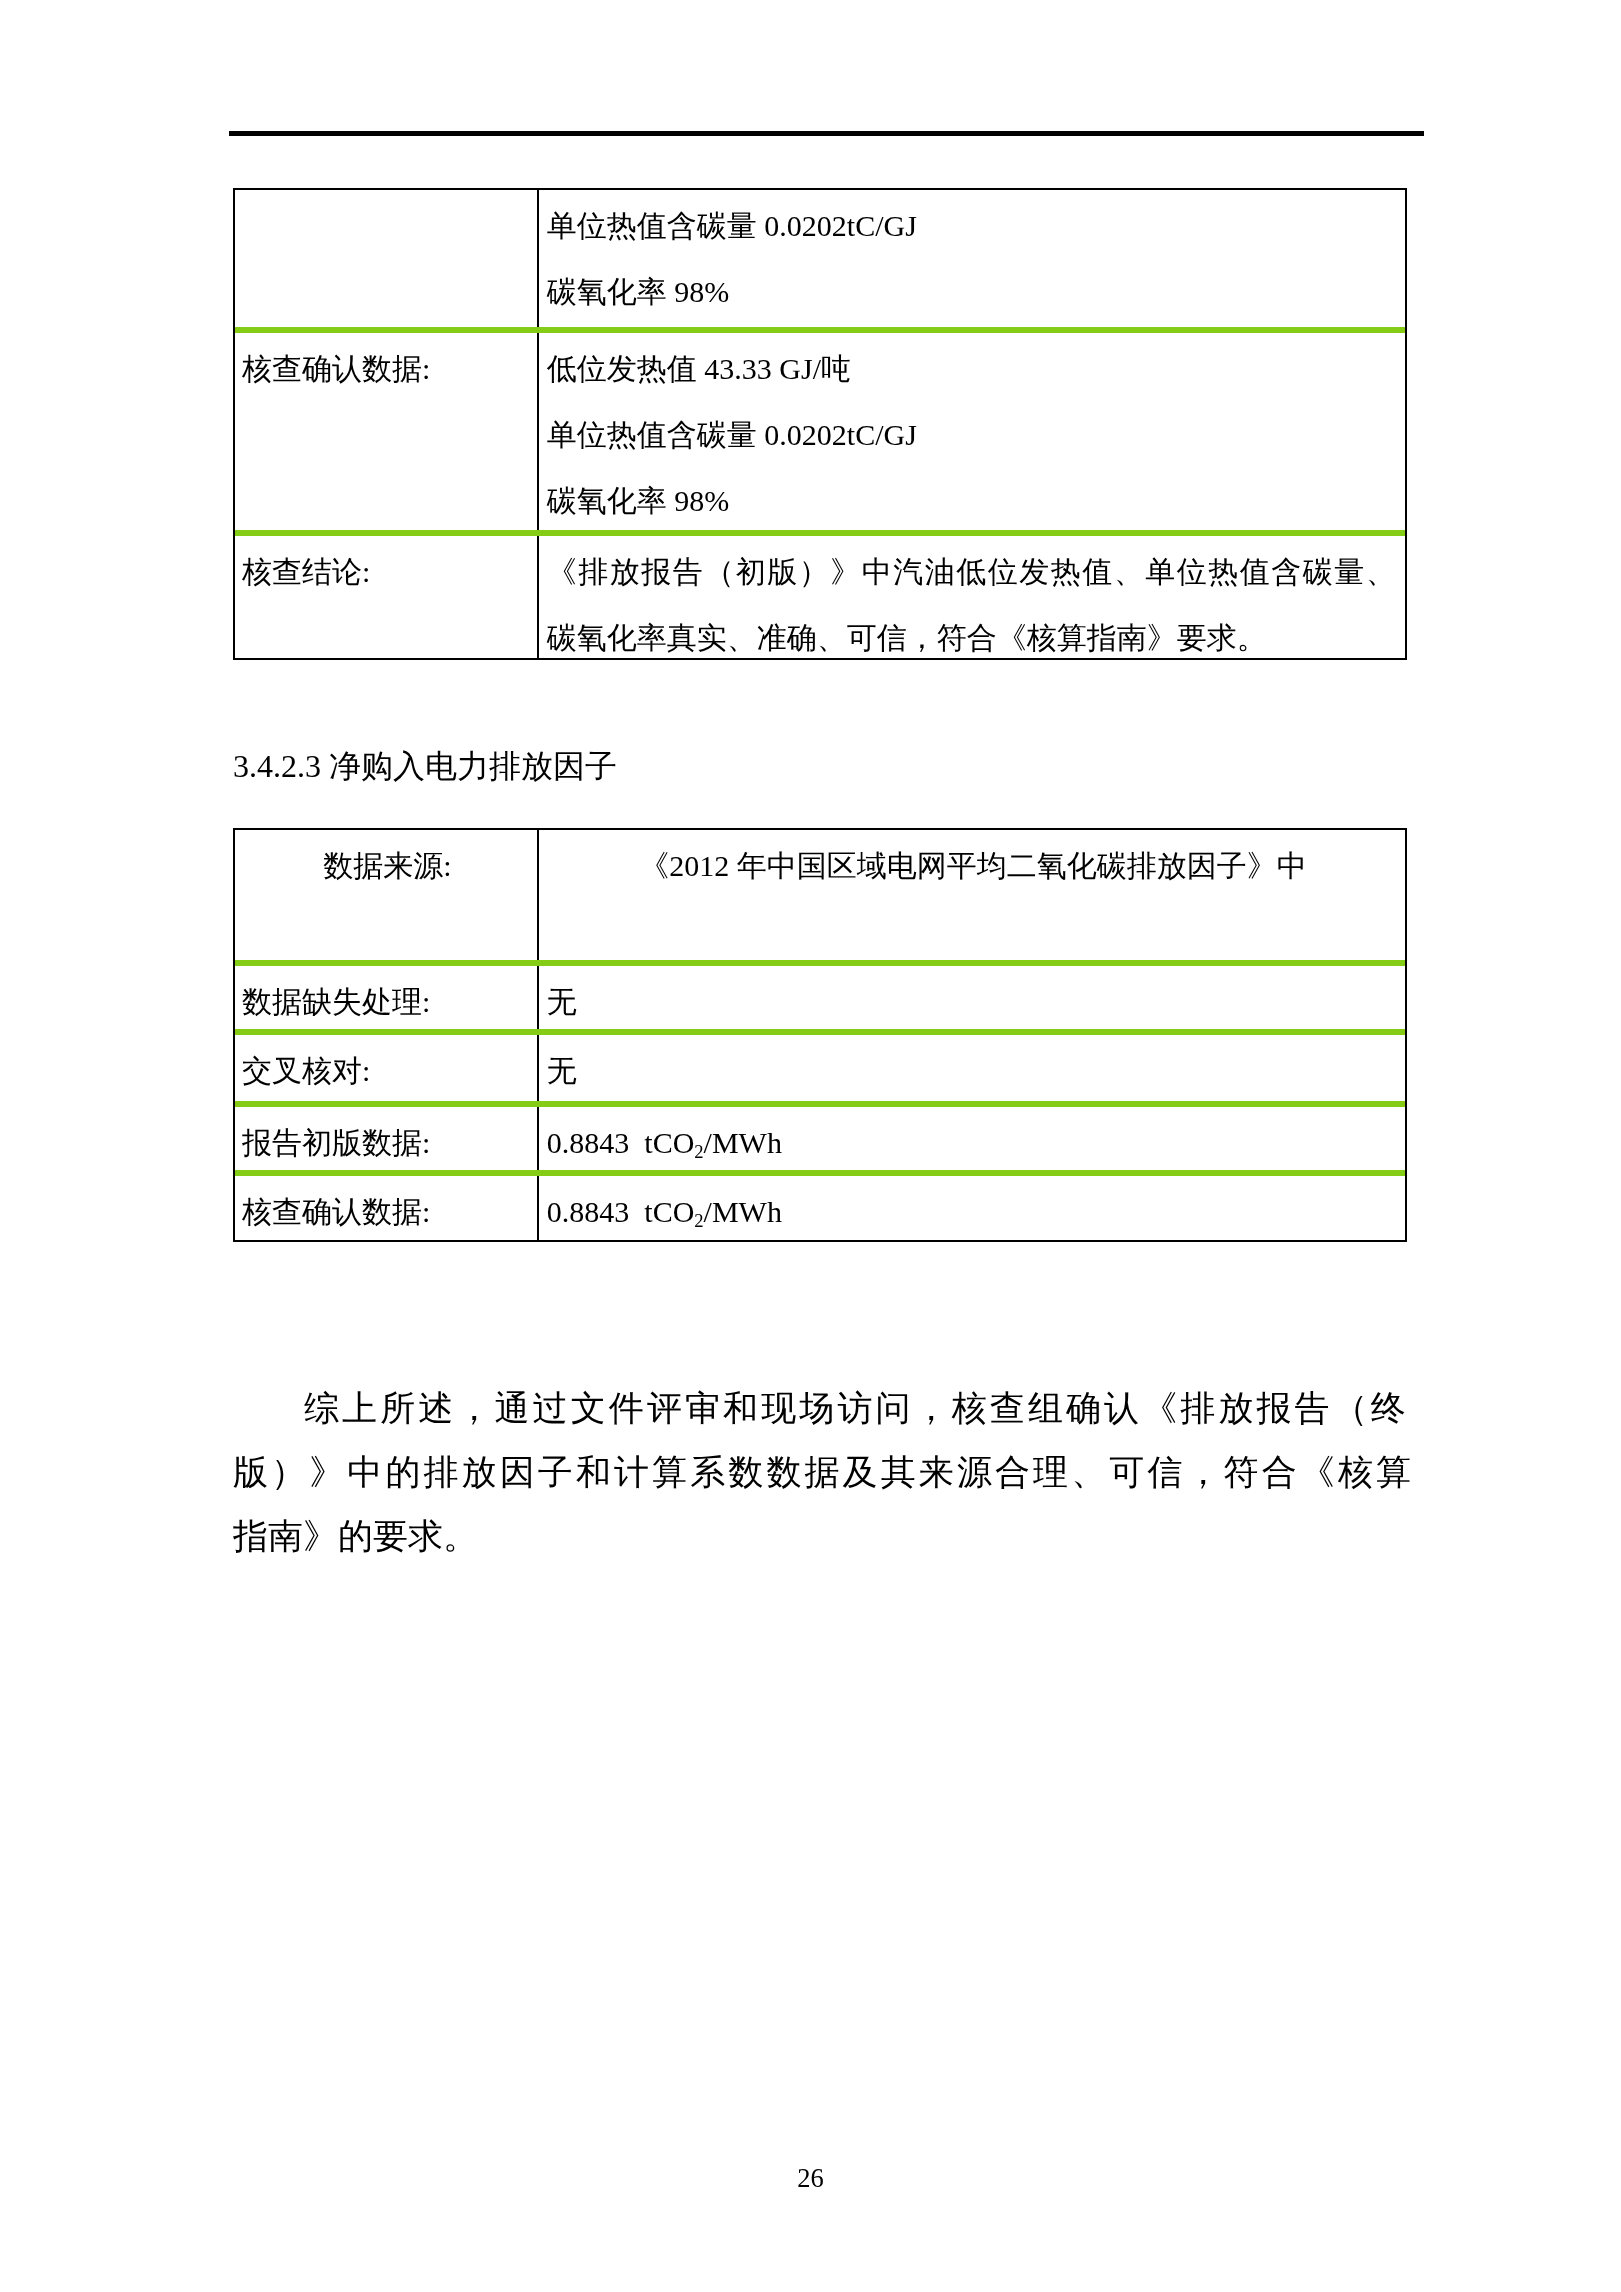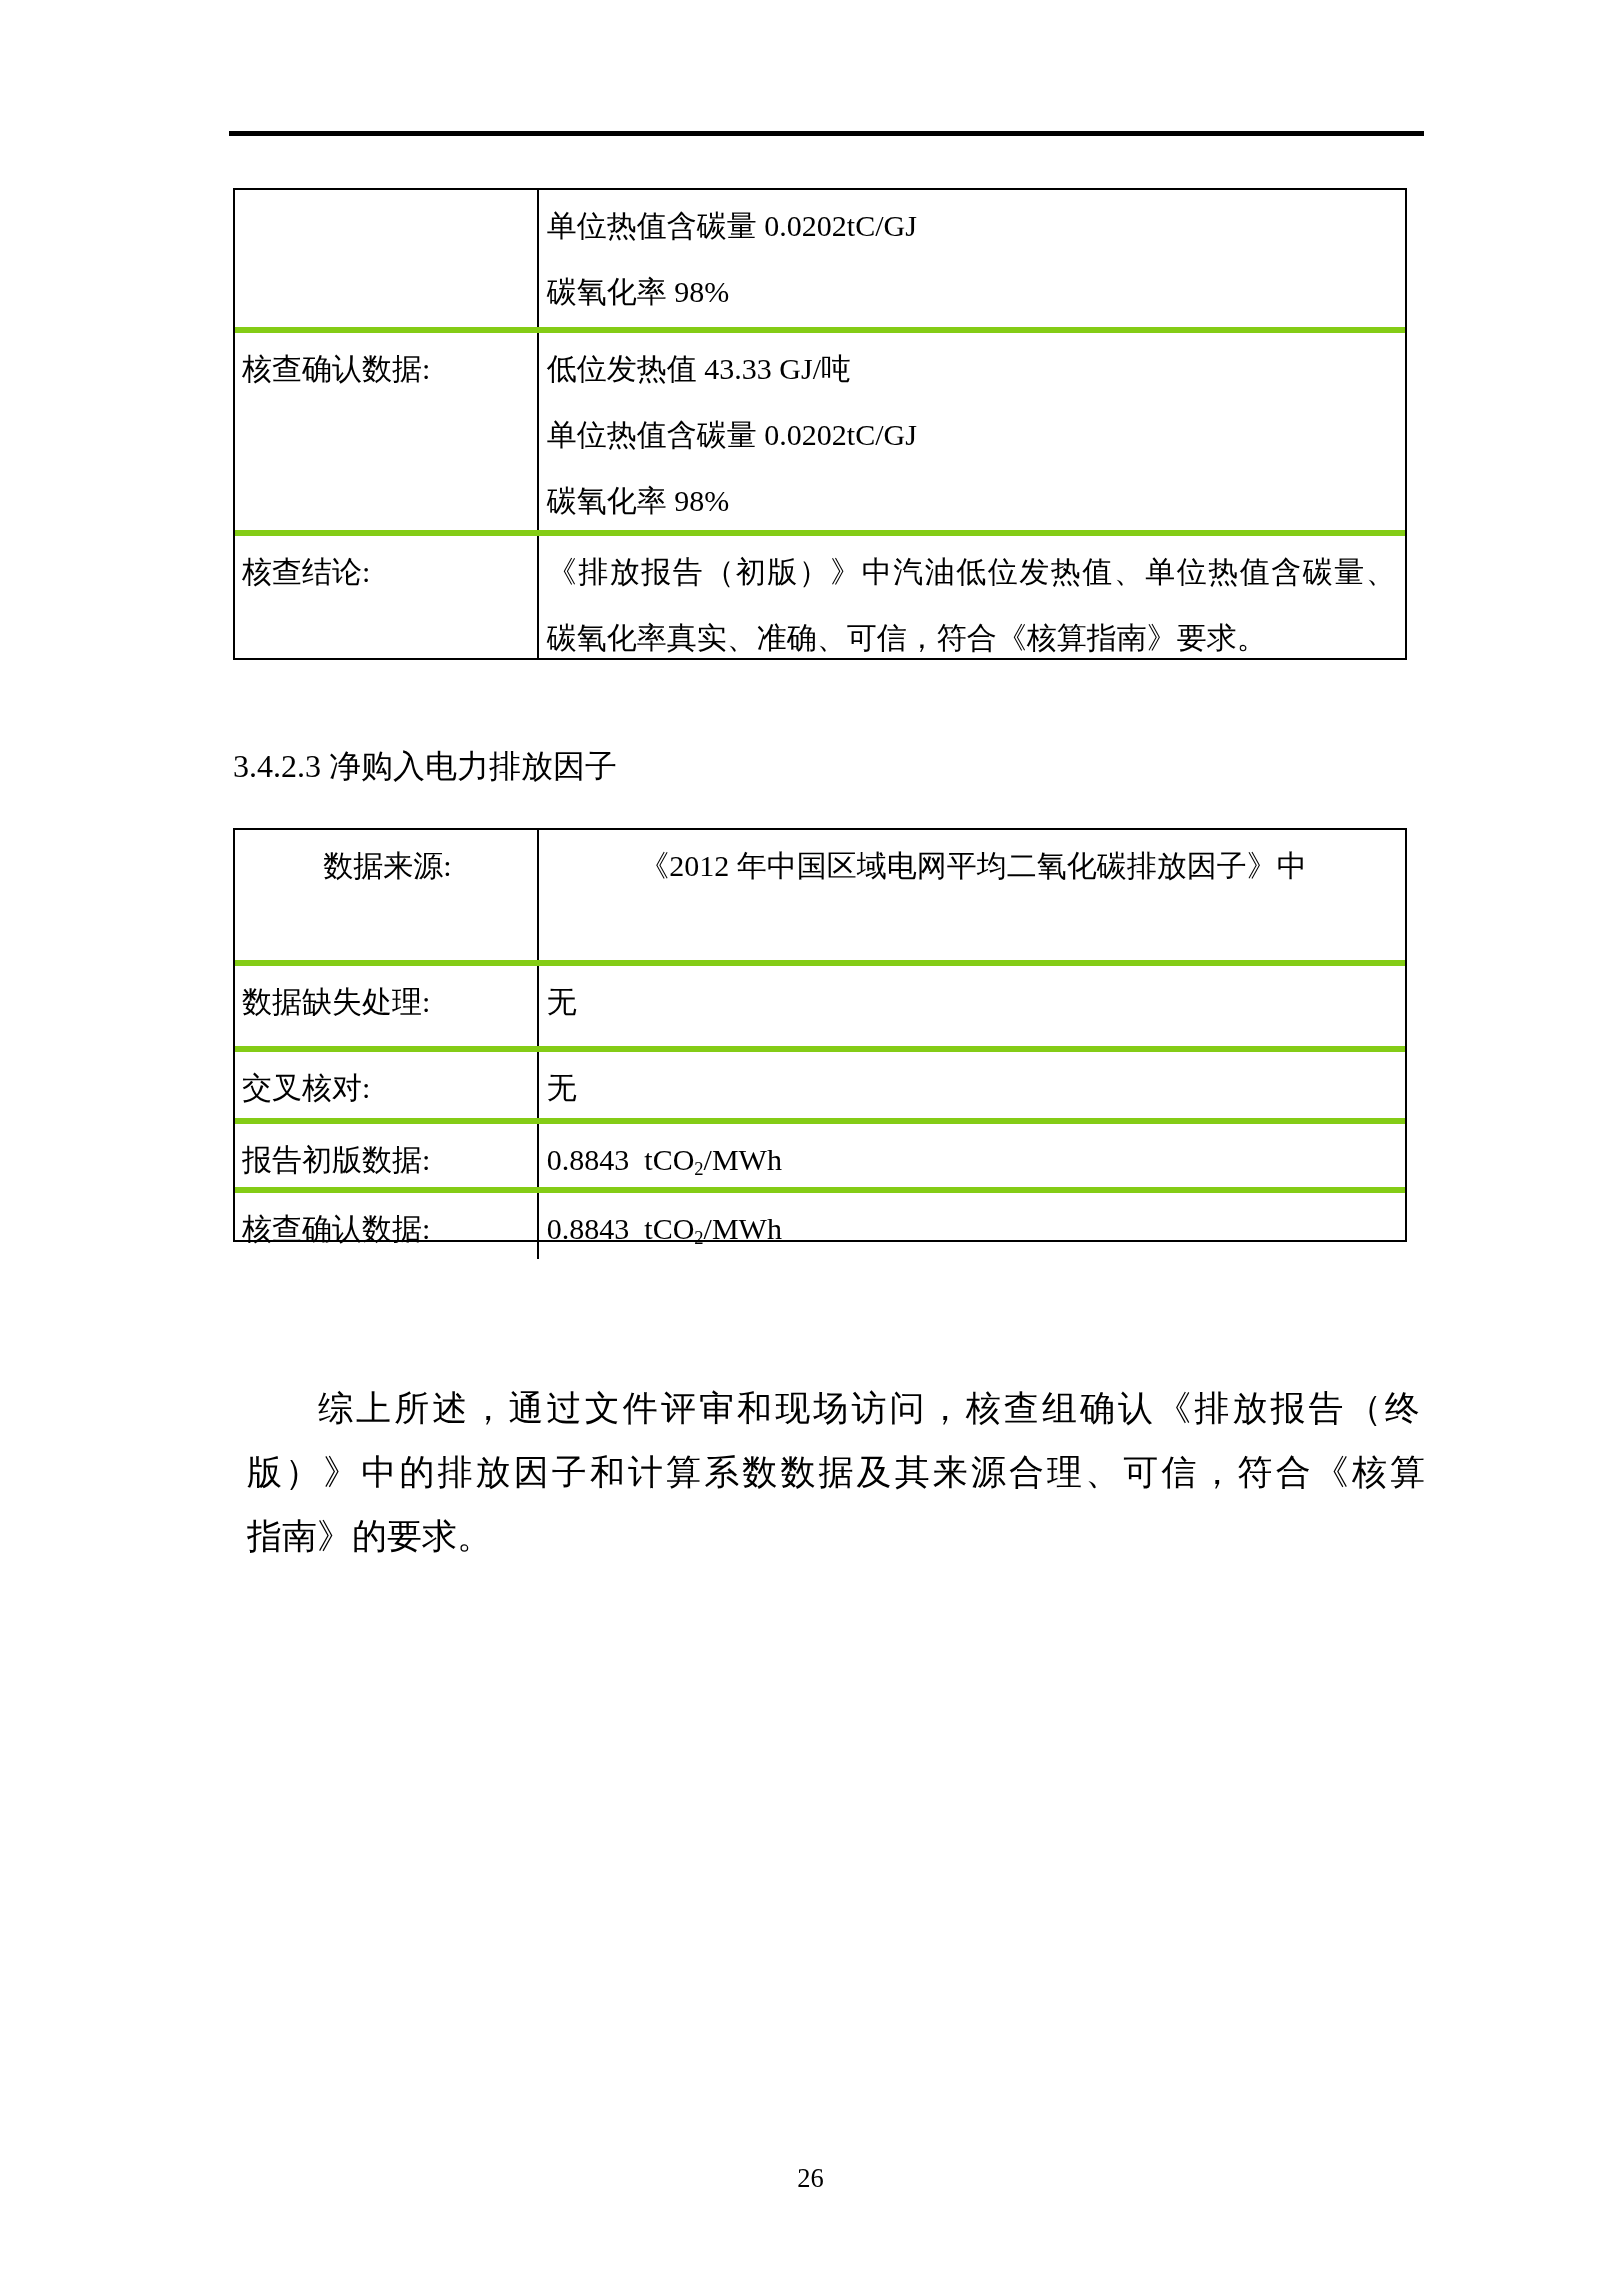--- a/index.html
+++ b/index.html
@@ -23,40 +23,40 @@
     left: 233px;
     width: 1174px;
     border: 2px solid #000000;
     box-sizing: border-box;
   }
   .table1 { top: 188px; height: 472px; }
   .table2 { top: 828px; height: 414px; }
   .trow { display: flex; border-bottom: 6px solid #84cc16; box-sizing: border-box; }
   .trow:last-child { border-bottom: none; border-radius: 9px; }
   .t1r1 { height: 143px; } .t1r2 { height: 203px; } .t1r3 { height: 123px; }
-  .t2r1 { height: 136px; text-align: center; } .t2r2 { height: 86px; } .t2r3 { height: 72px; }
+  .t2r1 { height: 136px; text-align: center; } .t2r2 { height: 69px; } .t2r3 { height: 72px; }
   .t2r4 { height: 69px; } .t2r5 { height: 66px; }
   .cell { box-sizing: border-box; overflow: hidden; }
   .cell.label { width: 304px; border-right: 2px solid #000000; padding: 2.9px 3.9px 0 6.9px; }
   .cell.content { flex: 1; padding: 2.9px 5.9px 0 7.8px; }
   .cell-line { font-size: 30px; line-height: 66px; white-space: pre; }
   .sp1 { letter-spacing: 1.5px; }
   .sub { font-size: 18.6px; vertical-align: -4.9px; }
   .heading {
     position: absolute;
     left: 233px; top: 745px;
     margin: 0;
     font-size: 32px;
     font-weight: normal;
     line-height: 43px;
     white-space: pre;
   }
   .paragraph {
     position: absolute;
-    left: 247px; top: 1377px;
+    left: 233px; top: 1377px;
     width: 1191px;
   }
   .para-line { font-size: 35px; line-height: 64px; white-space: pre; }
   .para-line.ls { letter-spacing: 3.1px; }
   .para-line.indent { text-indent: 71px; }
   .page-number {
     position: absolute;
     left: 0; top: 2164px;
     width: 1621px;
     text-align: center;

